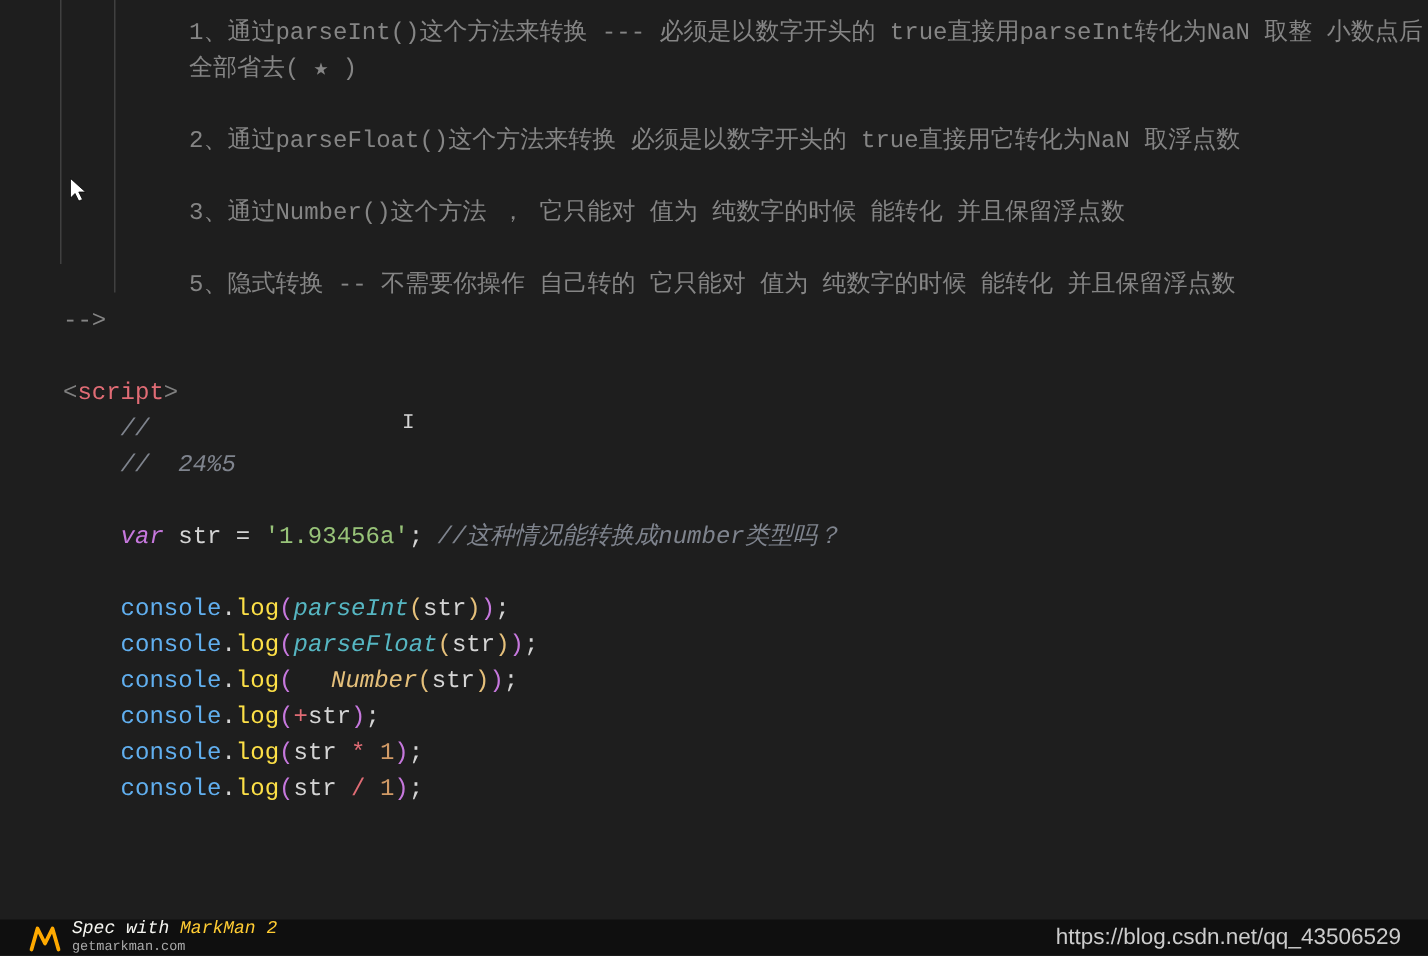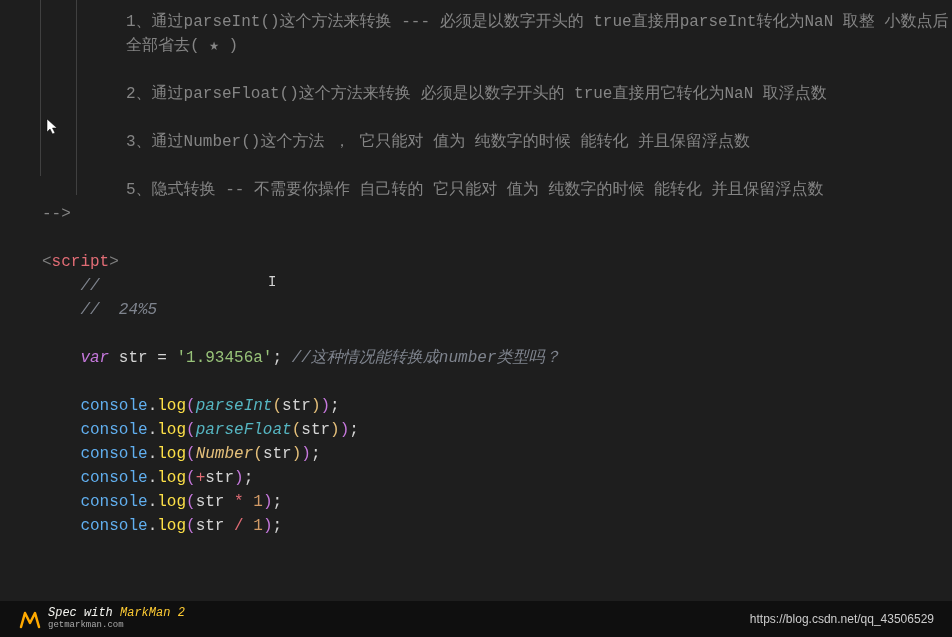--- a/index.html
+++ b/index.html
@@ -47,21 +47,21 @@
     .blank { height: 24px; }
     .c-tag { color: #808080; }
     .c-tagname { color: #e06c75; }
     .c-keyword { color: #c678dd; font-style: italic; }
     .c-var { color: #d4d4d4; }
     .c-op { color: #d4d4d4; }
     .c-string { color: #98c379; }
     .c-obj { color: #61afef; }
     .c-method { color: #fde047; }
     .c-func { color: #56b6c2; font-style: italic; }
-    .c-funcname { color: #e5c07b; font-style: italic; }
+    .c-funcname { color: #e5c07b; font-style: italic; margin-left: 25px; }
     .c-paren { color: #c678dd; }
     .c-paren2 { color: #e5c07b; }
     .c-number { color: #d19a66; }
     .c-opred { color: #e06c75; }
     .c-gray { color: #7f848e; font-style: italic; }
     .cursor-pointer {
       position: absolute;
       left: 46px;
       top: 118px;
       color: #ffffff;
@@ -73,21 +73,21 @@
       left: 268px;
       top: 272px;
       color: #d4d4d4;
       font-size: 14px;
     }
     .footer {
       position: absolute;
       bottom: 0;
       left: 0;
       right: 0;
-      height: 36px;
+      height: 24px;
       background: rgba(0,0,0,0.5);
       display: flex;
       align-items: center;
       justify-content: space-between;
       padding: 0 18px;
     }
     .watermark {
       display: flex;
       align-items: center;
       gap: 6px;
@@ -105,21 +105,21 @@
       font-size: 12px;
       font-style: italic;
       color: #f5f5f0;
     }
     .wm-title .em { color: #ffcc33; }
     .wm-sub {
       font-size: 9px;
       color: #aaa;
     }
     .footer-url {
-      font-size: 12px;
+      font-size: 15px;
       color: #ccc;
       font-family: Arial, sans-serif;
     }
   </style>
 </head>
 <body>
 
 <div class="editor">
   <div class="vline"></div>
   <div class="vline2"></div>

